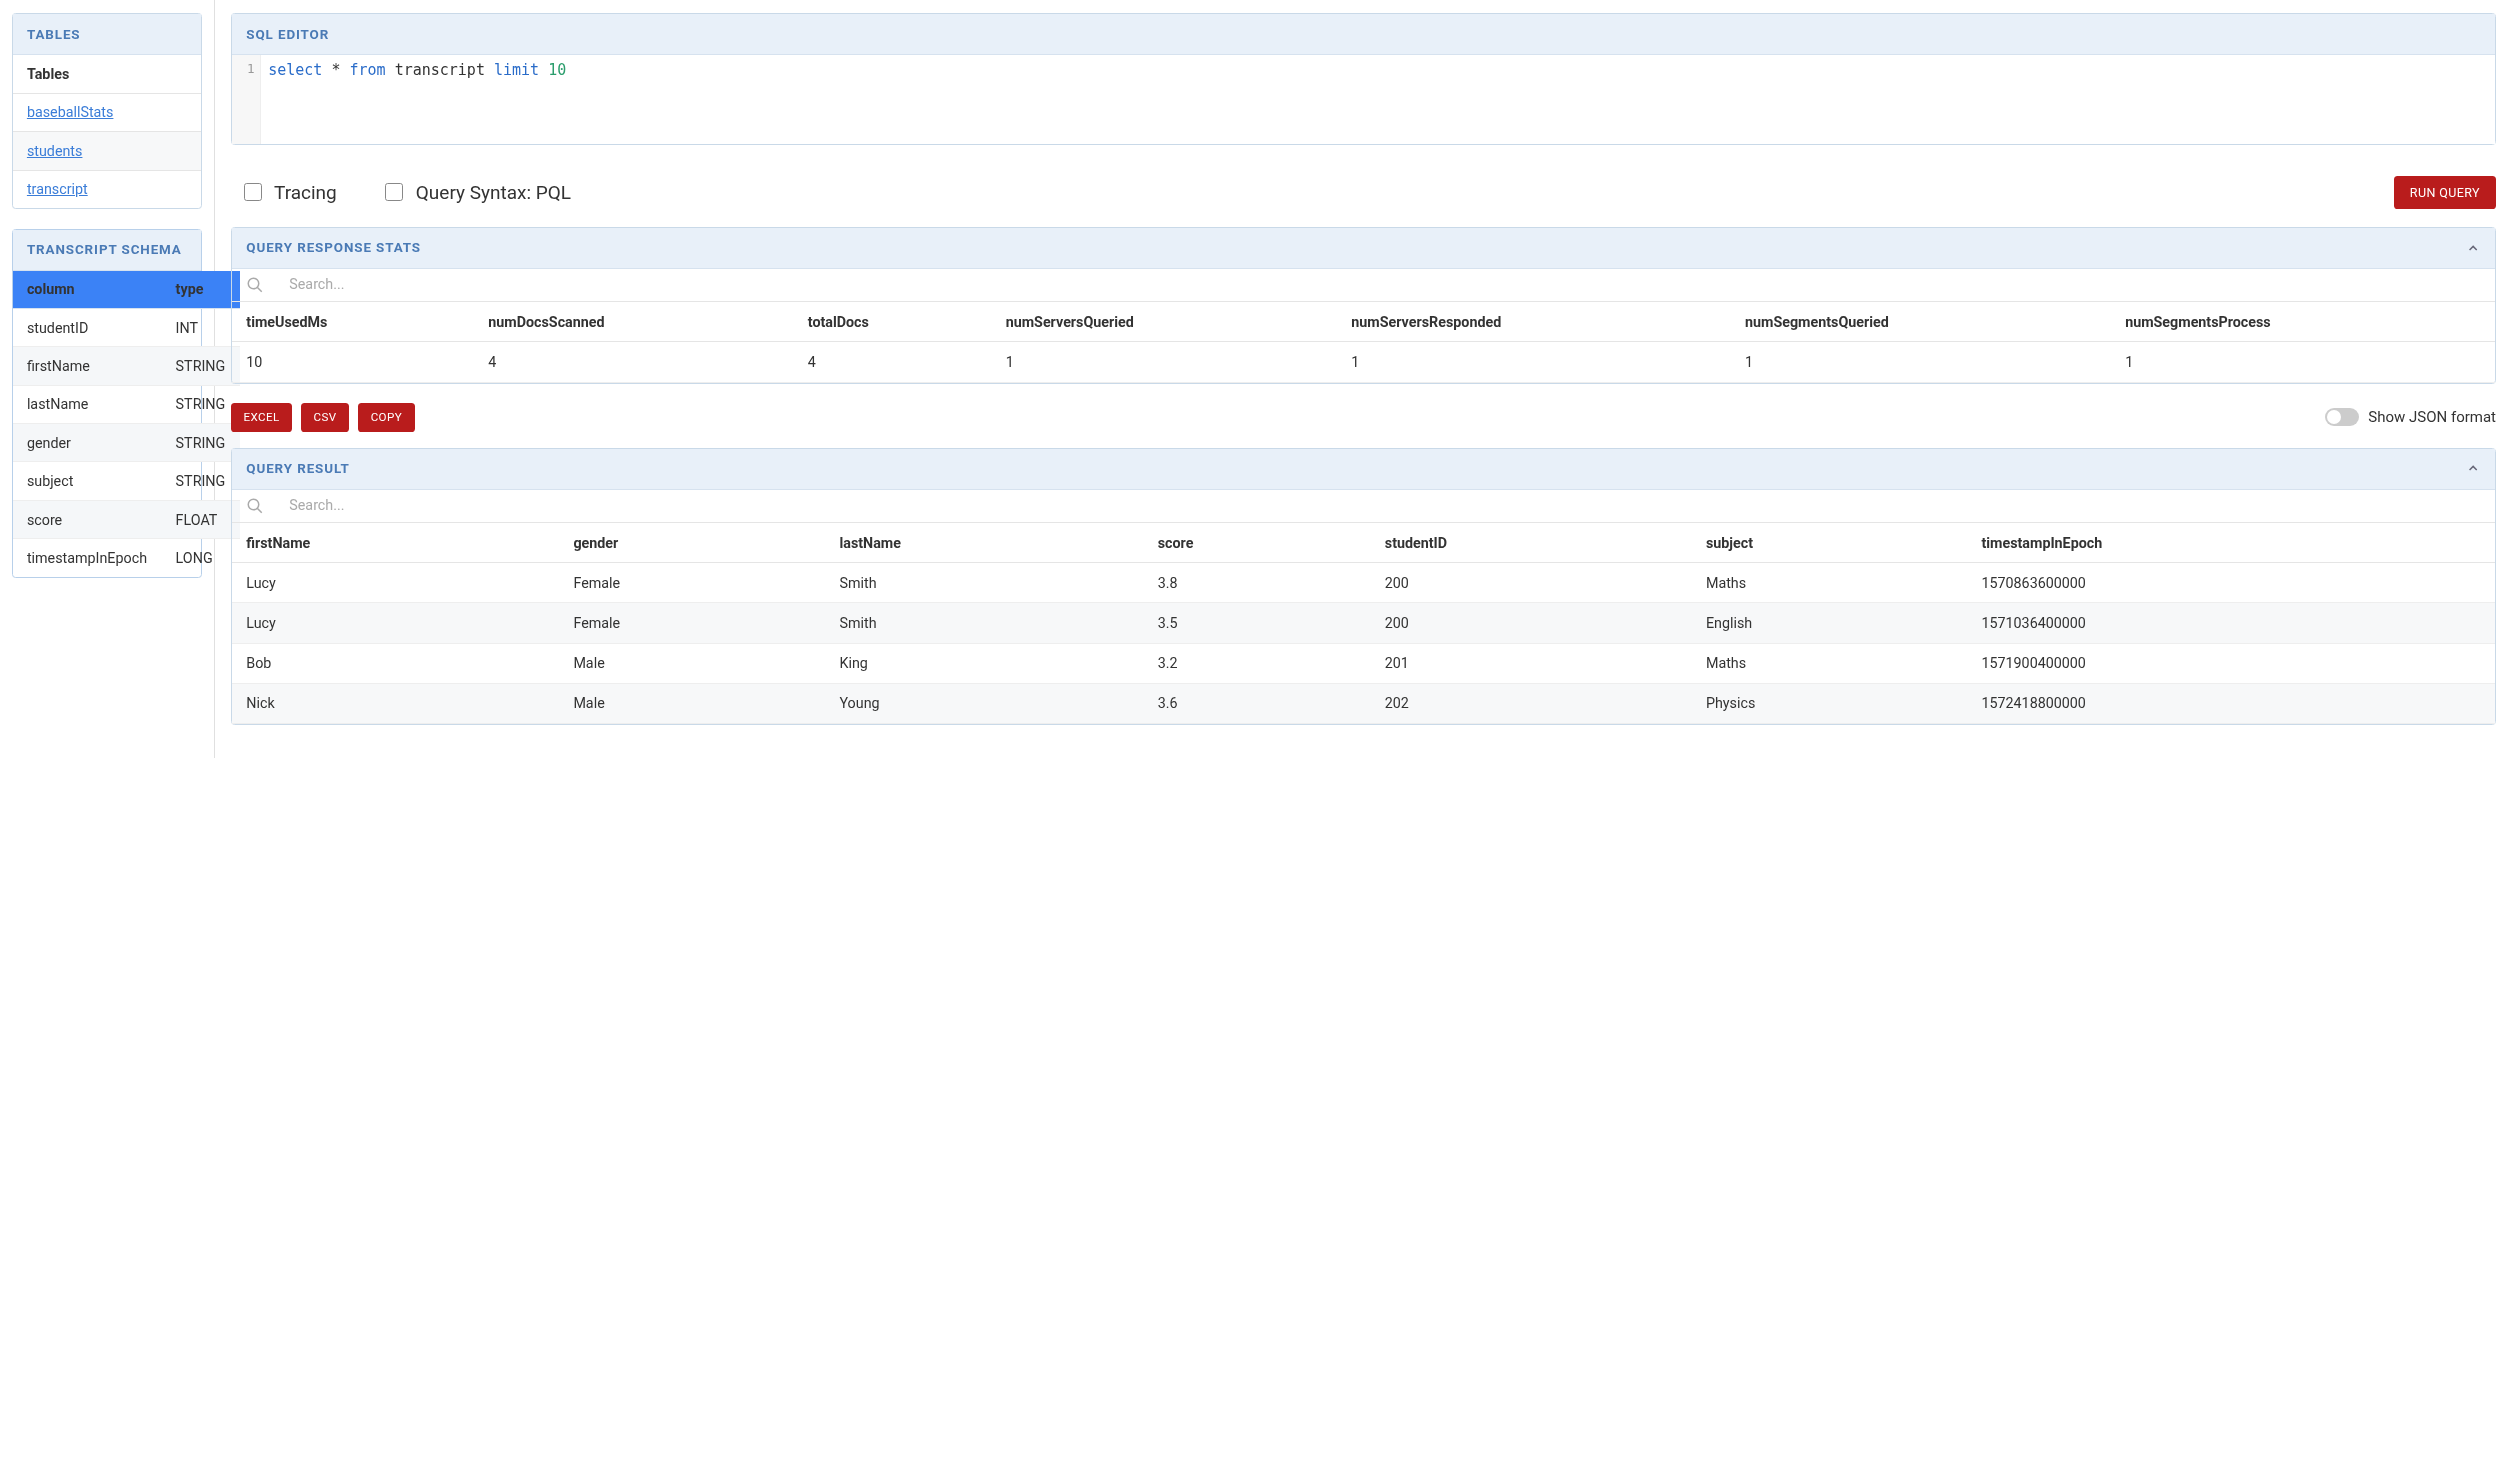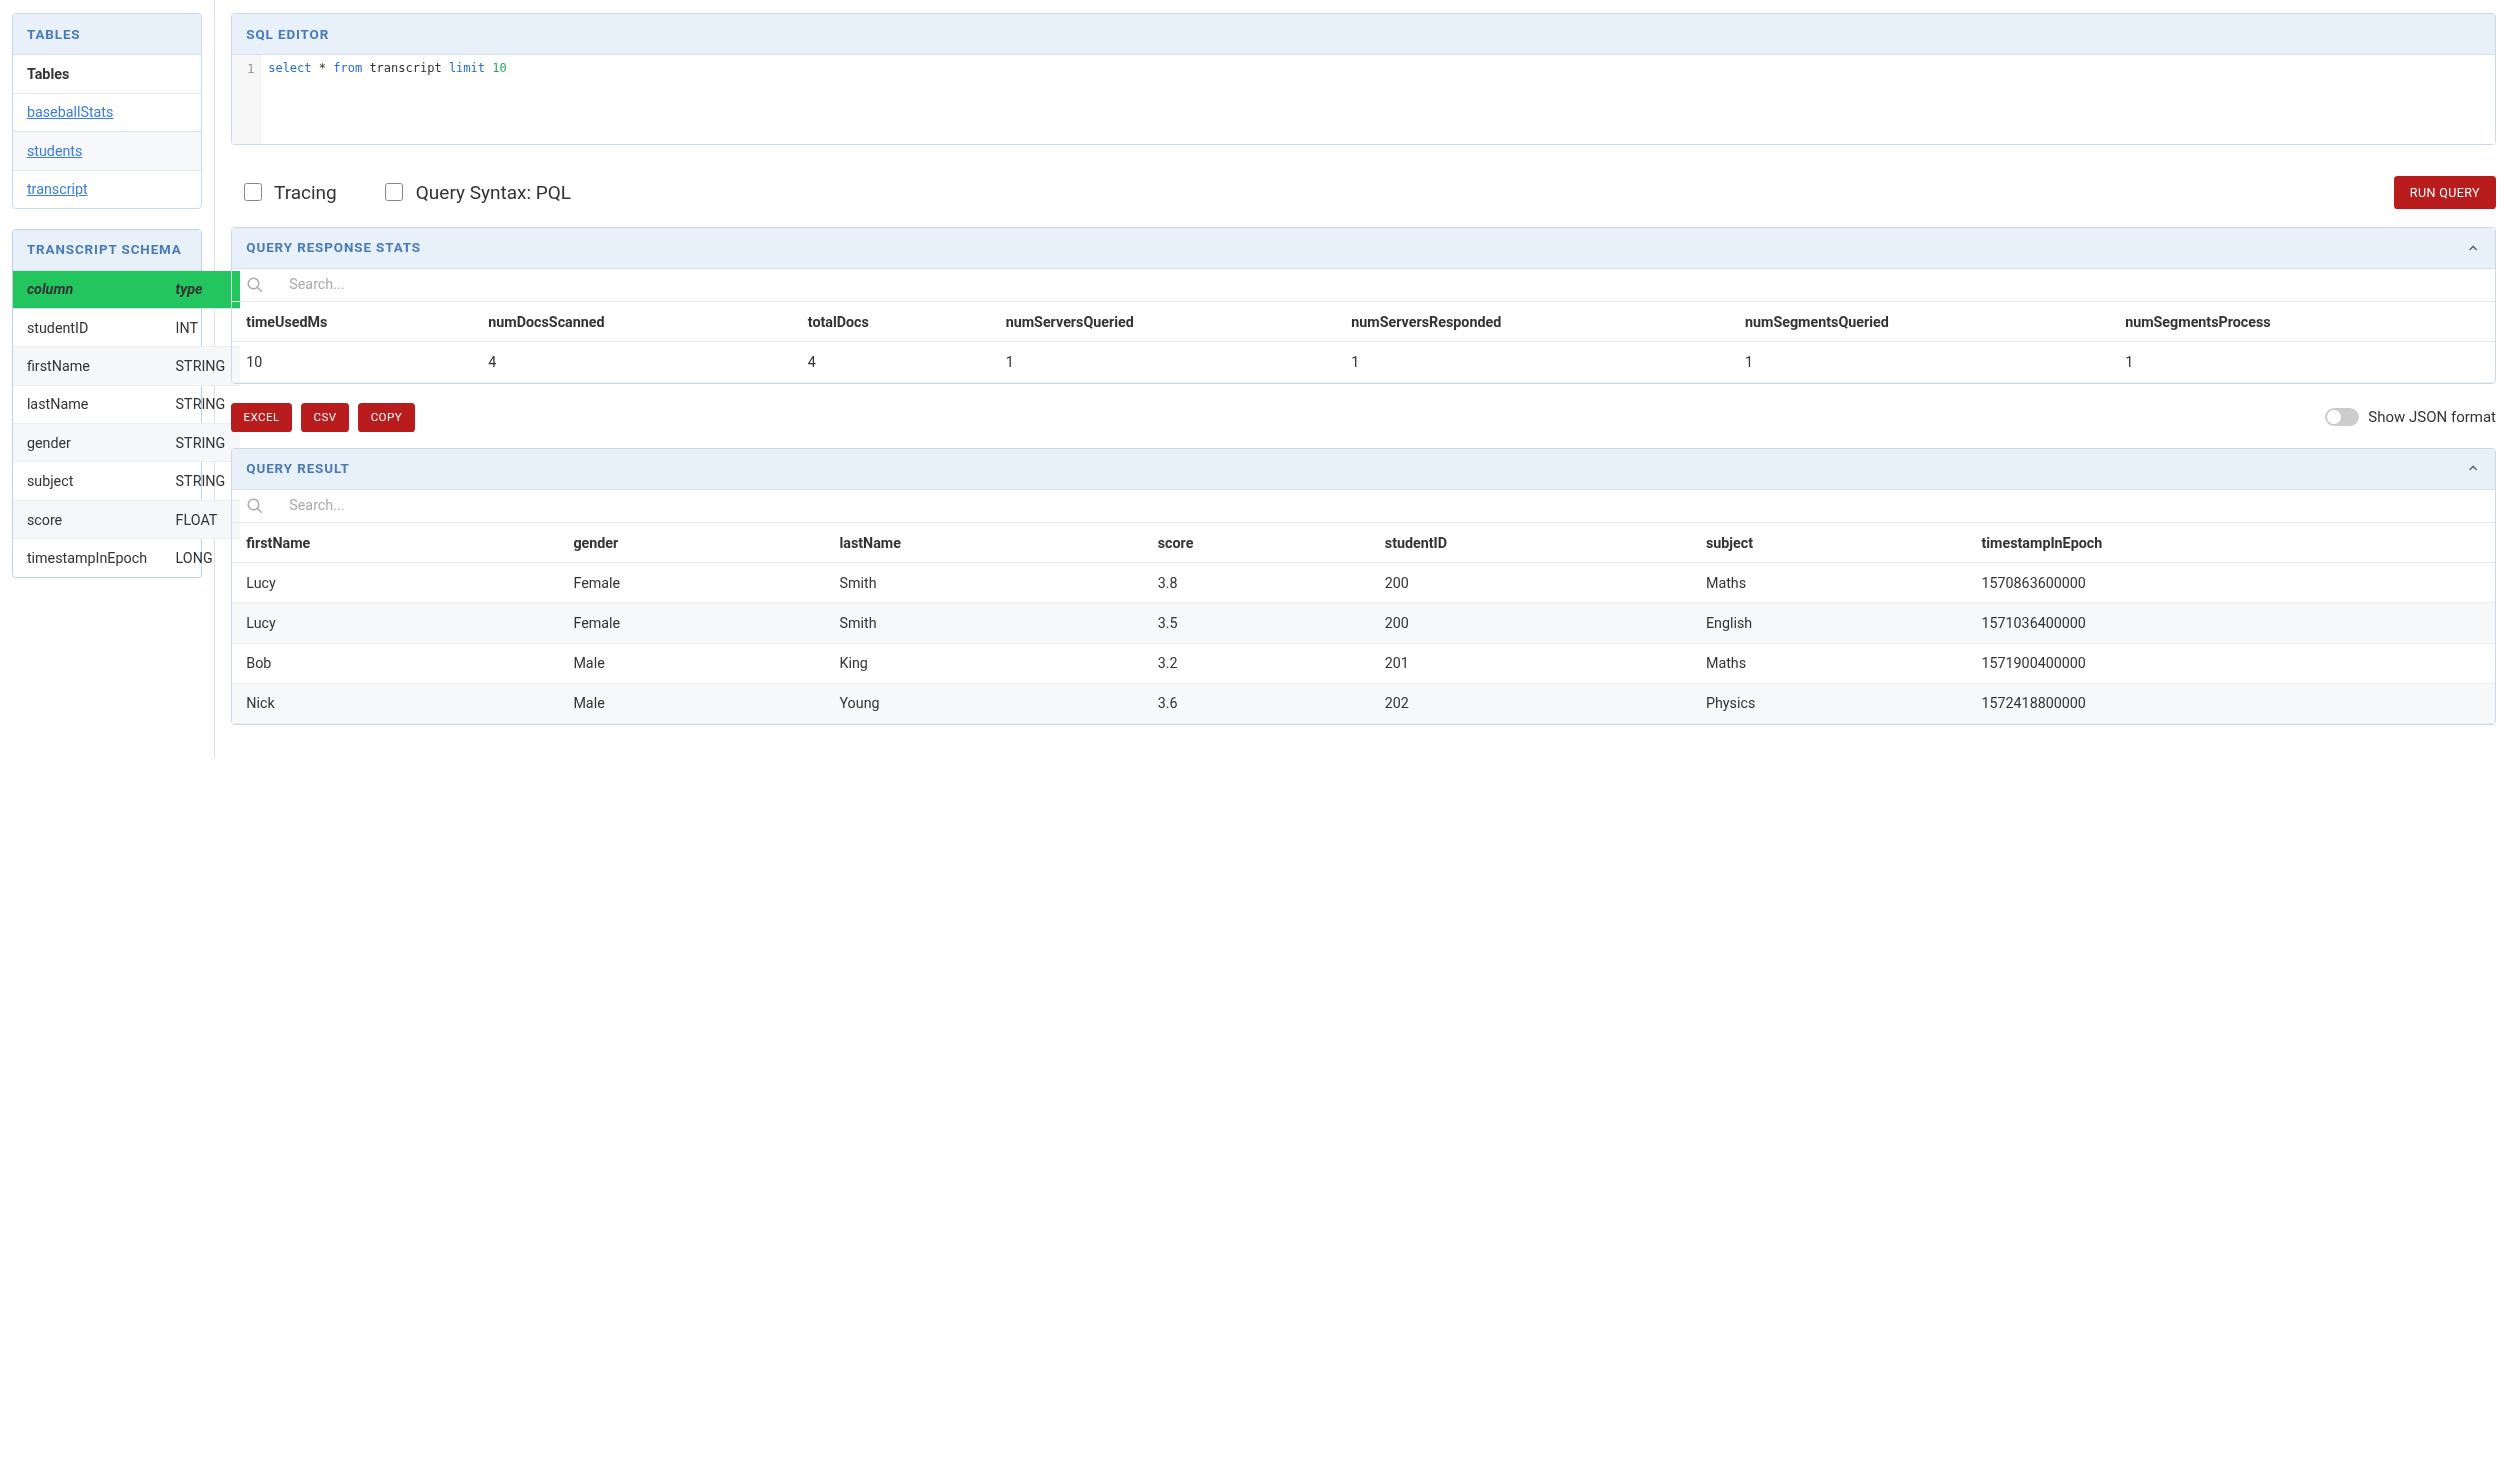--- a/index.html
+++ b/index.html
@@ -53,22 +53,21 @@
   color: #3b7dd8;
   text-decoration: underline;
 }
 .schema-panel { border: 1.8px solid #b8d0ea; }
 .schema-table { width: 100%; border-collapse: collapse; }
 .schema-table th {
   text-align: left;
   padding: 10.7px 14.3px;
   font-weight: 700;
   border-bottom: 0.9px solid #d6e2ef;
-  background: #22c55e;
-  font-style: italic;
+  background: #3b82f6;
 }
 .schema-table td {
   padding: 10.7px 14.3px;
   border-bottom: 0.9px solid #eee;
 }
 .schema-table tr:nth-child(even) td { background: #f5f7f9; }
 .schema-table tr:last-child td { border-bottom: none; }
 
 .editor-area {
   display: flex;
@@ -81,21 +80,21 @@
   text-align: right;
   padding: 5.4px 5.4px 5.4px 0;
   color: #999;
   font-family: monospace;
   font-size: 12.5px;
   border-right: 0.9px solid #eee;
 }
 .code {
   padding: 5.4px 7.2px;
   font-family: monospace;
-  font-size: 12px;
+  font-size: 15px;
   white-space: pre;
   text-align: center;
 }
 .kw-sel { color: #2a6cc9; }
 .kw-from { color: #2a6cc9; }
 .kw-lim { color: #2a6cc9; }
 .kw-ident { color: #333; }
 .kw-num { color: #2a9d6c; }
 
 .controls-row {

